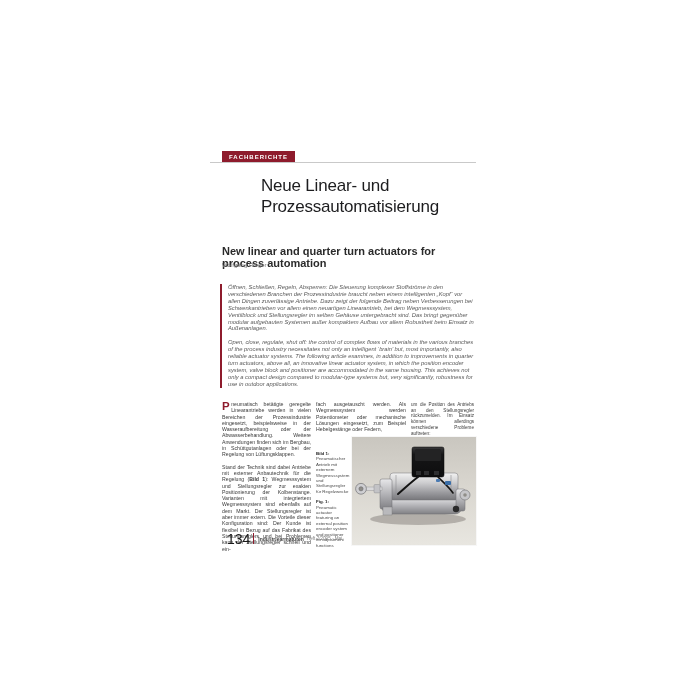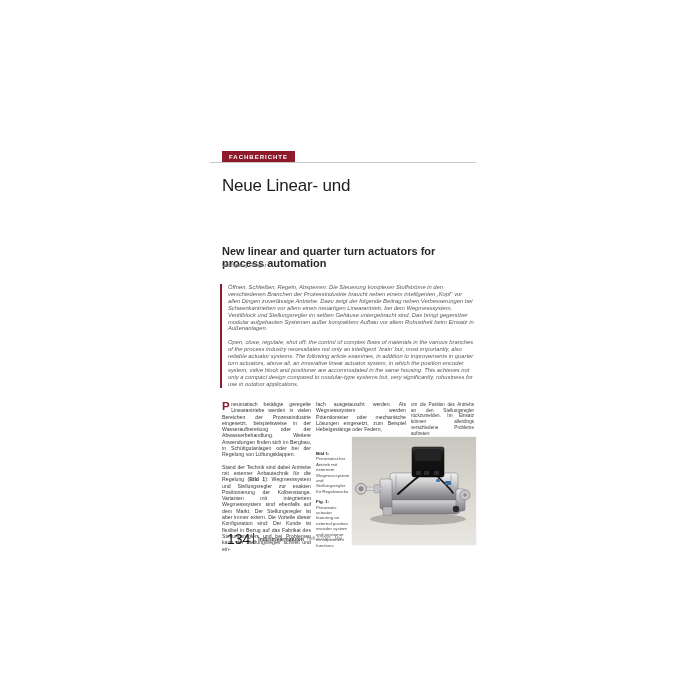--- a/index.html
+++ b/index.html
@@ -13,21 +13,21 @@
     padding:2px 7px 2px 7px; line-height:8px;
   }
   .header-rule {
     position:absolute; left:210px; top:162px; width:266px; height:1px;
     background:#c9c9c9;
   }
 
   .title { position:absolute; left:222px; top:176px; width:240px;
     font-size:17px; line-height:20.5px; font-weight:normal; color:#1d1d1f;
     letter-spacing:-0.2px; }
-  .title .tl { display:block; }
+  .title .tl { display:block;margin-left:39px; }
 
   .subtitle { position:absolute; left:222px; top:245px; width:254px;
     font-size:11px; font-weight:bold; color:#2a2a2a; }
 
   .author { position:absolute; left:222px; top:262px;
     font-size:6px; color:#767676; }
 
   .abstract { position:absolute; left:220px; top:284px; width:254px;
     border-left:2px solid #8e1b2c; padding-left:6px; }
   .abstract p { font-size:5.8px; line-height:6.9px; font-style:italic;
@@ -66,20 +66,21 @@
 
 <div class="canvas">
 
   <div class="section-tab">
     <span>FACHBERICHTE</span>
   </div>
   <div class="header-rule"></div>
 
   <h1 class="title">
     <span class="tl">Neue Linear- und</span>
+    <span class="tl">Prozessautomatisierung</span>
   </h1>
 
   <h2 class="subtitle">New linear and quarter turn actuators for process automation</h2>
 
   <div class="author">Wolfgang Rieger</div>
 
   <div class="abstract">
     <p>Öffnen, Schließen, Regeln, Absperren: Die Steuerung komplexer Stoffströme in den verschiedenen Branchen der Prozessindustrie braucht neben einem intelligenten „Kopf“ vor allen Dingen zuverlässige Antriebe. Dazu zeigt der folgende Beitrag neben Verbesserungen bei Schwenkantrieben vor allem einen neuartigen Linearantrieb, bei dem Wegmesssystem, Ventilblock und Stellungsregler im selben Gehäuse untergebracht sind. Das bringt gegenüber modular aufgebauten Systemen außer kompaktem Aufbau vor allem Robustheit beim Einsatz in Außenanlagen.</p>
     <p>Open, close, regulate, shut off: the control of complex flows of materials in the various branches of the process industry necessitates not only an intelligent ‘brain’ but, most importantly, also reliable actuator systems. The following article examines, in addition to improvements in quarter turn actuators, above all, an innovative linear actuator system, in which the position encoder system, valve block and positioner are accommodated in the same housing. This achieves not only a compact design compared to modular-type systems but, very significantly, robustness for use in outdoor applications.</p>
   </div>

